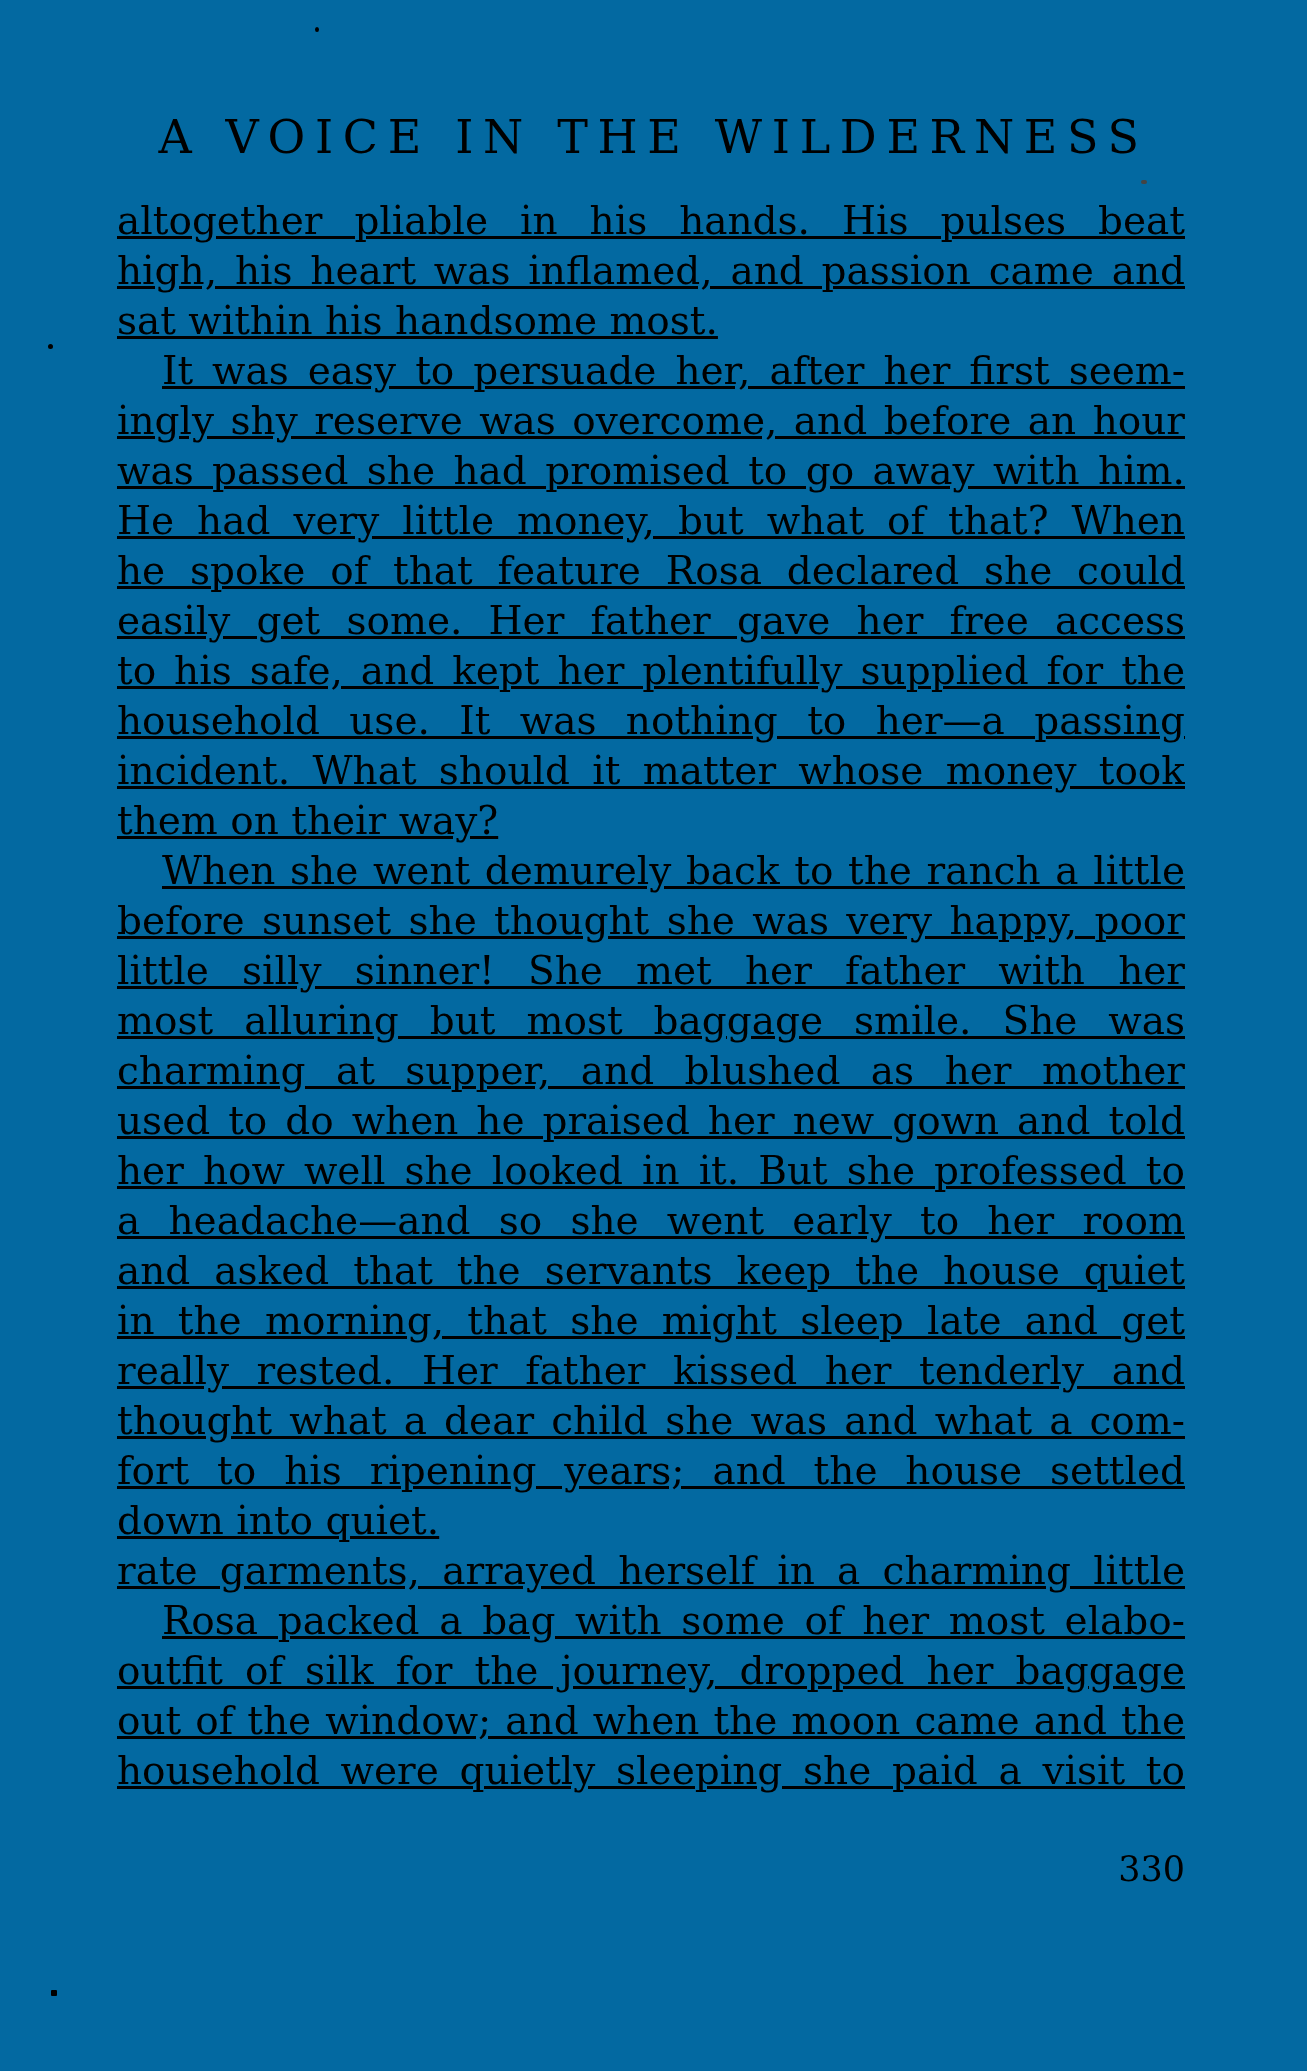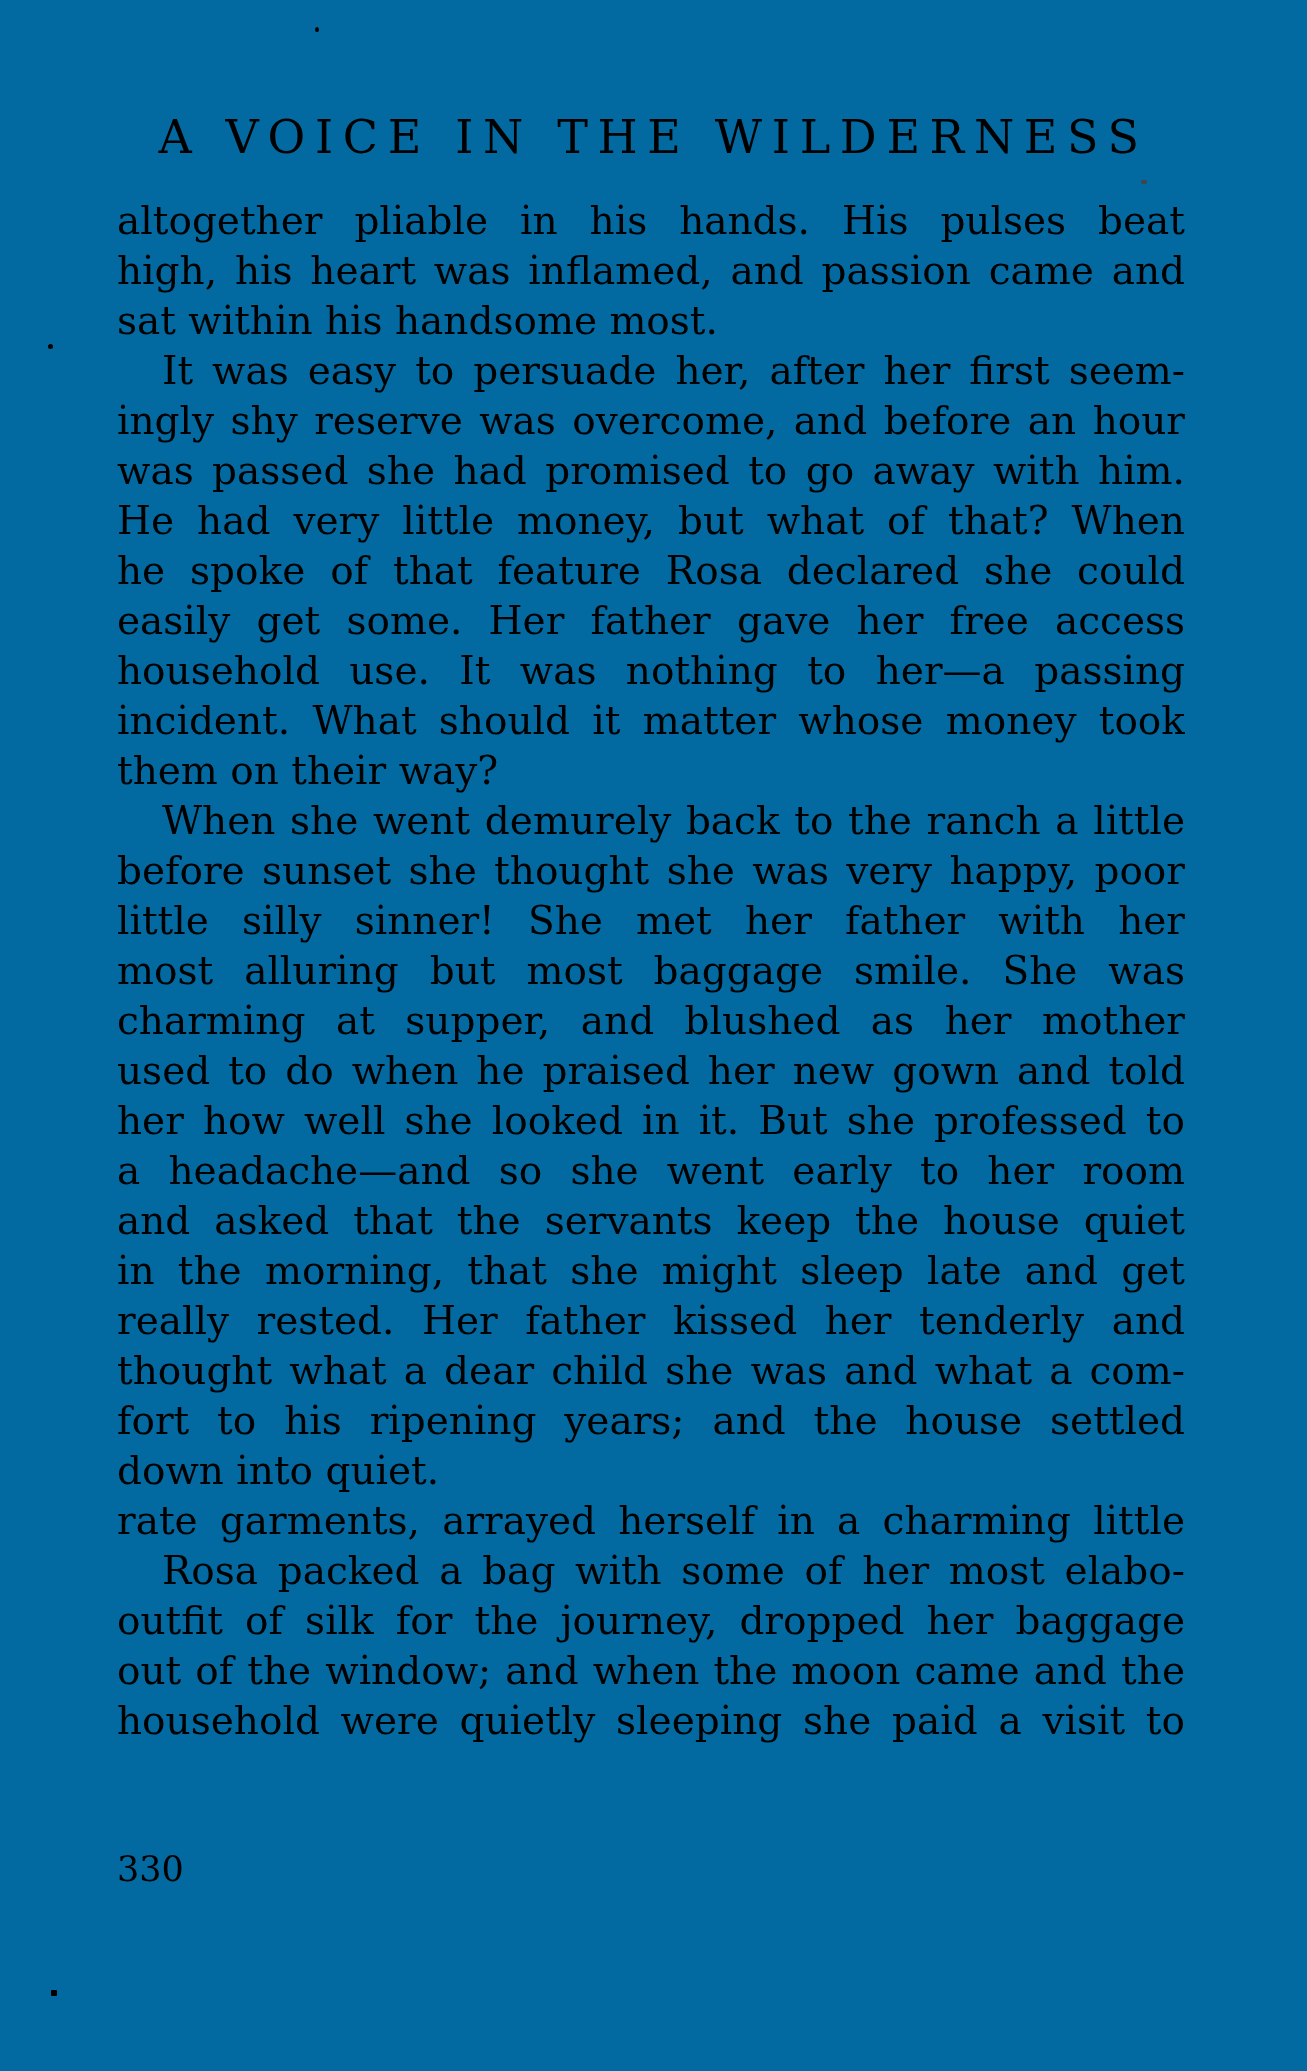--- a/index.html
+++ b/index.html
@@ -28,39 +28,40 @@
     white-space: nowrap;
     margin: 0;
   }
   .text-block {
     position: absolute;
     top: 196px;
     left: 117px;
     width: 1068px;
     font-size: 39px;
     line-height: 50px;
+    text-decoration: underline;
   }
   .line {
     text-align: justify;
     text-align-last: justify;
     height: 50px;
     overflow: hidden;
   }
   .line.para-end {
     text-align-last: left;
   }
   .line.indent {
     text-indent: 45px;
   }
   .page-num {
     position: absolute;
     top: 1849px;
     left: 117px;
     width: 1068px;
-    text-align: left;
+    text-align: right;
     font-size: 35px;
     line-height: 40px;
   }
   .speck {
     position: absolute;
     background: #000;
     border-radius: 50%;
   }
   .speck.s1 { left: 315px;  top: 27px;   width: 4px; height: 5px; }
   .speck.s2 { left: 1141px; top: 180px;  width: 6px; height: 4px; background:#444; border-radius: 2px; }
@@ -76,20 +77,21 @@
   <div class="text-block" id="text-block">
       <div class="line">altogether pliable in his hands. His pulses beat</div>
       <div class="line">high, his heart was inflamed, and passion came and</div>
       <div class="line para-end">sat within his handsome most.</div>
       <div class="line indent">It was easy to persuade her, after her first seem-</div>
       <div class="line">ingly shy reserve was overcome, and before an hour</div>
       <div class="line">was passed she had promised to go away with him.</div>
       <div class="line">He had very little money, but what of that? When</div>
       <div class="line">he spoke of that feature Rosa declared she could</div>
       <div class="line">easily get some. Her father gave her free access</div>
+      <div class="line">to his safe, and kept her plentifully supplied for the</div>
       <div class="line">household use. It was nothing to her—a passing</div>
       <div class="line">incident. What should it matter whose money took</div>
       <div class="line para-end">them on their way?</div>
       <div class="line indent">When she went demurely back to the ranch a little</div>
       <div class="line">before sunset she thought she was very happy, poor</div>
       <div class="line">little silly sinner! She met her father with her</div>
       <div class="line">most alluring but most baggage smile. She was</div>
       <div class="line">charming at supper, and blushed as her mother</div>
       <div class="line">used to do when he praised her new gown and told</div>
       <div class="line">her how well she looked in it. But she professed to</div>

